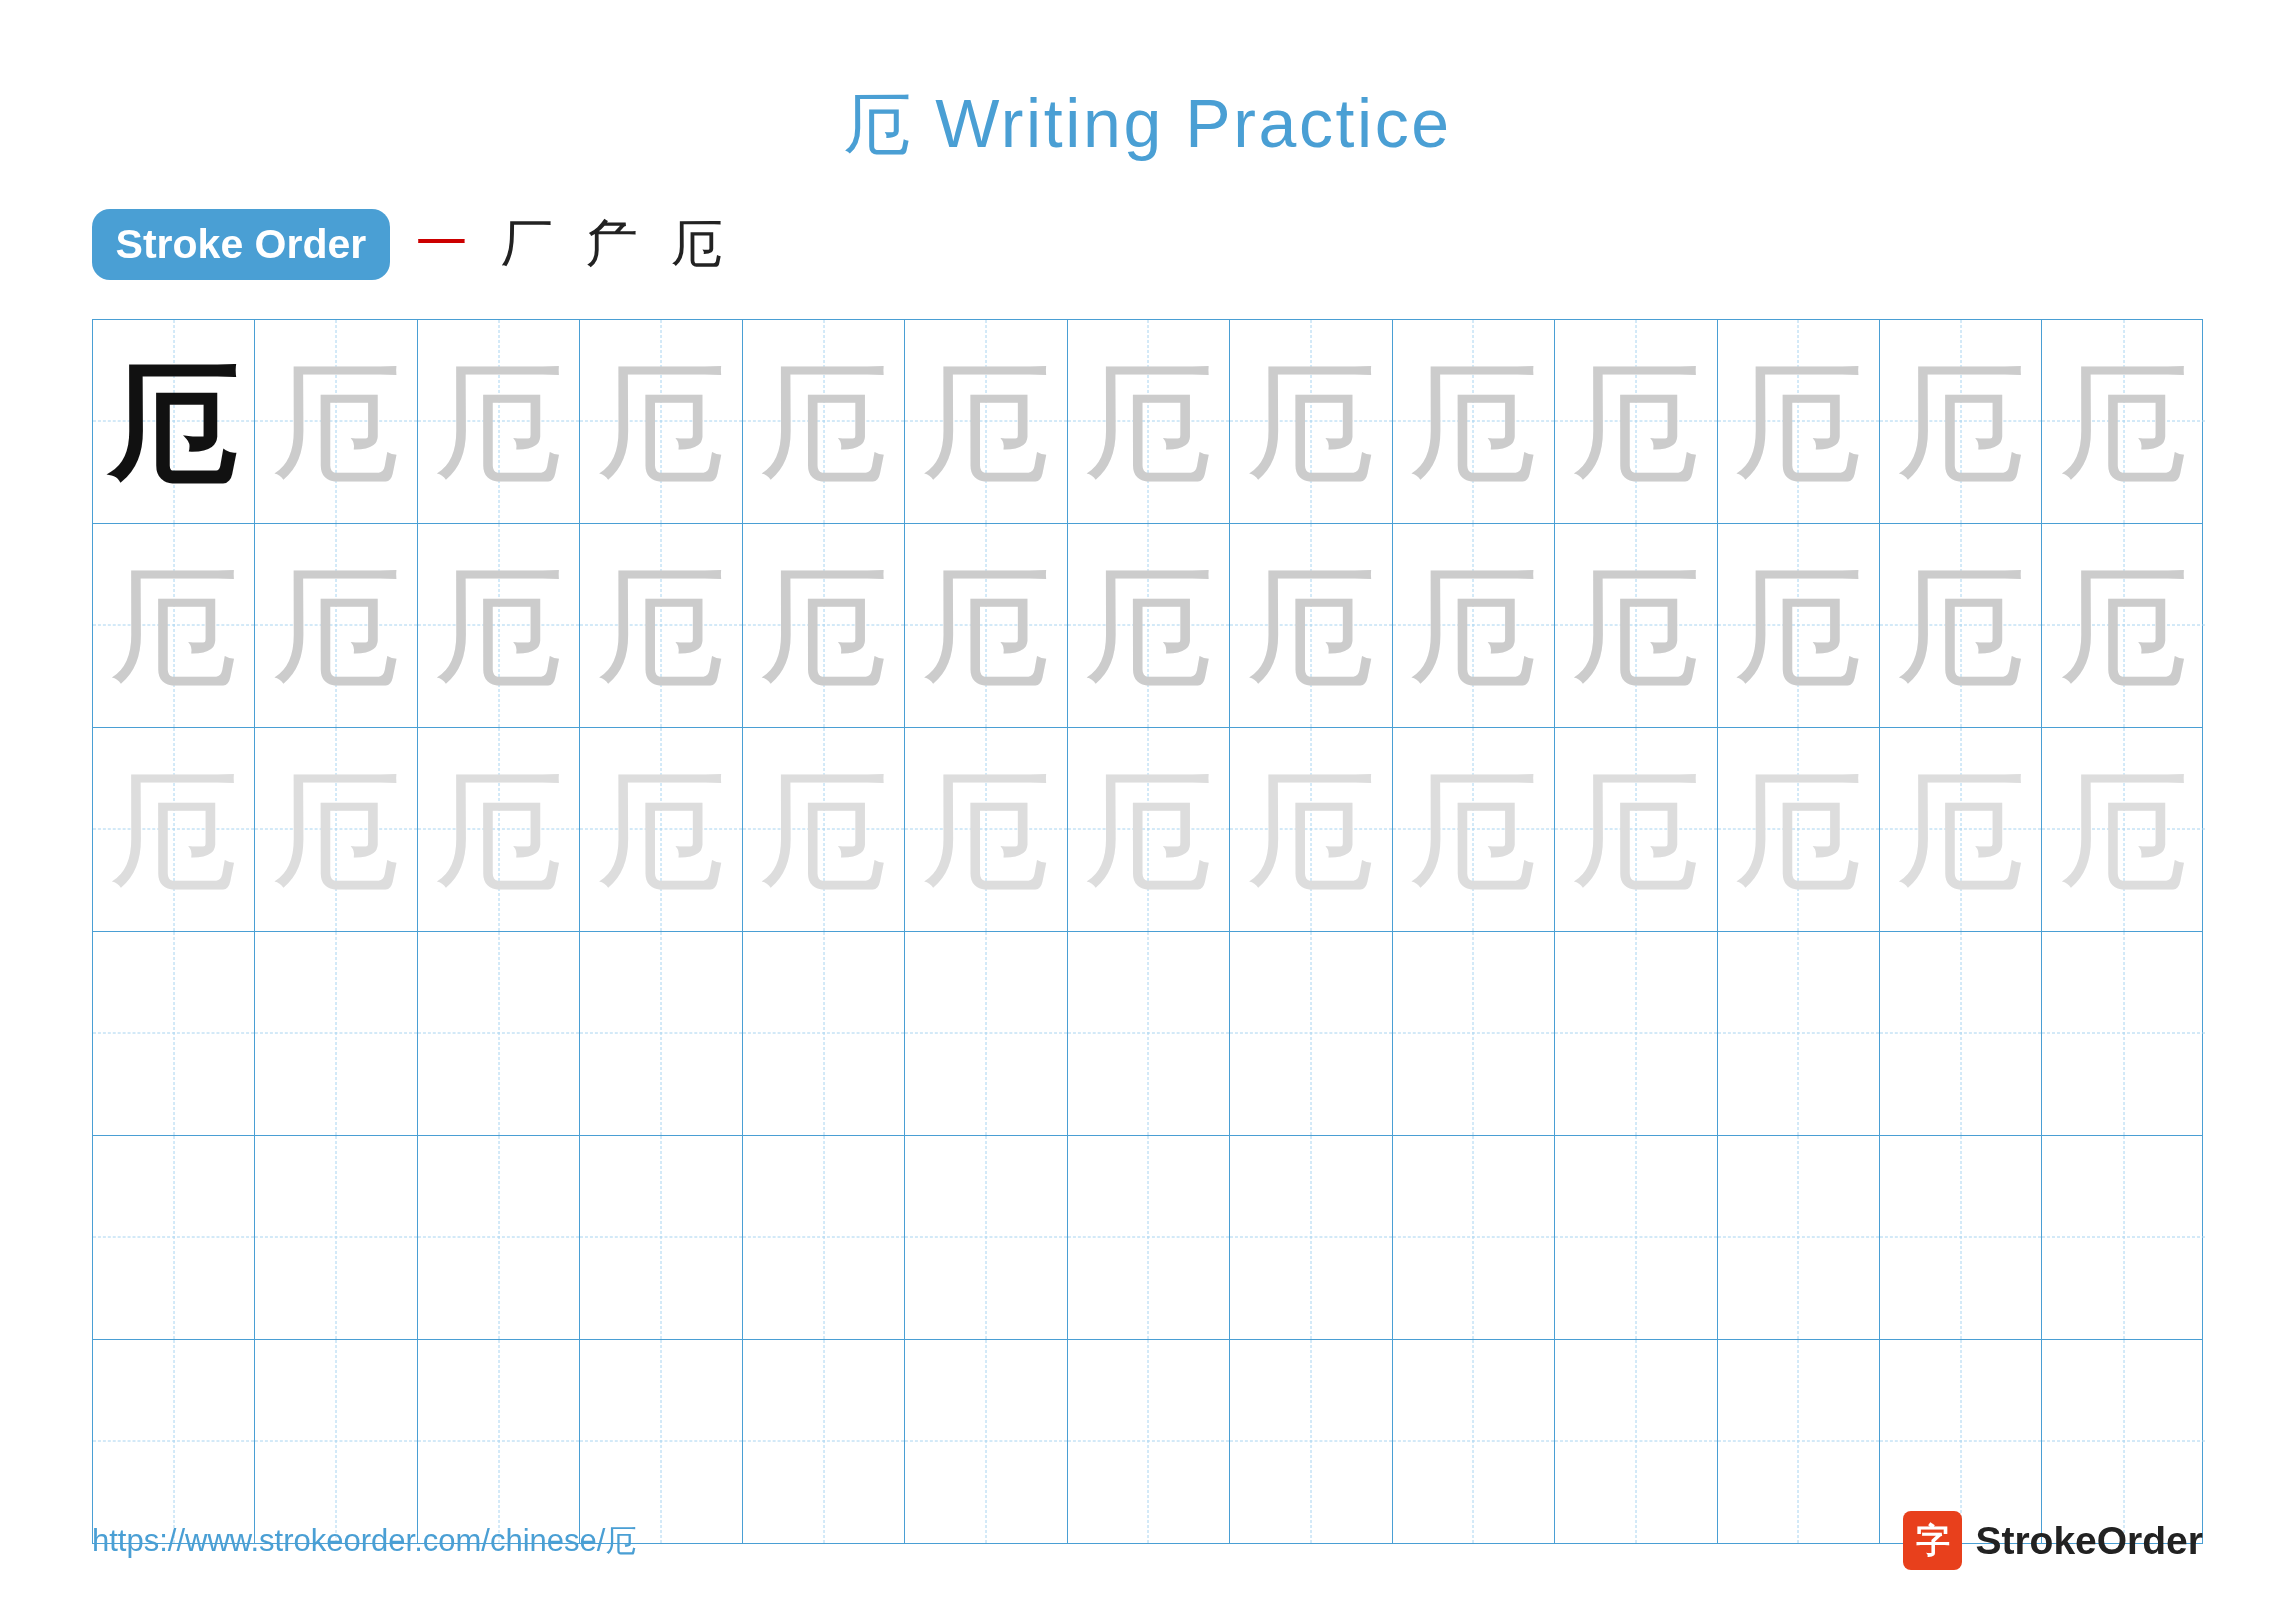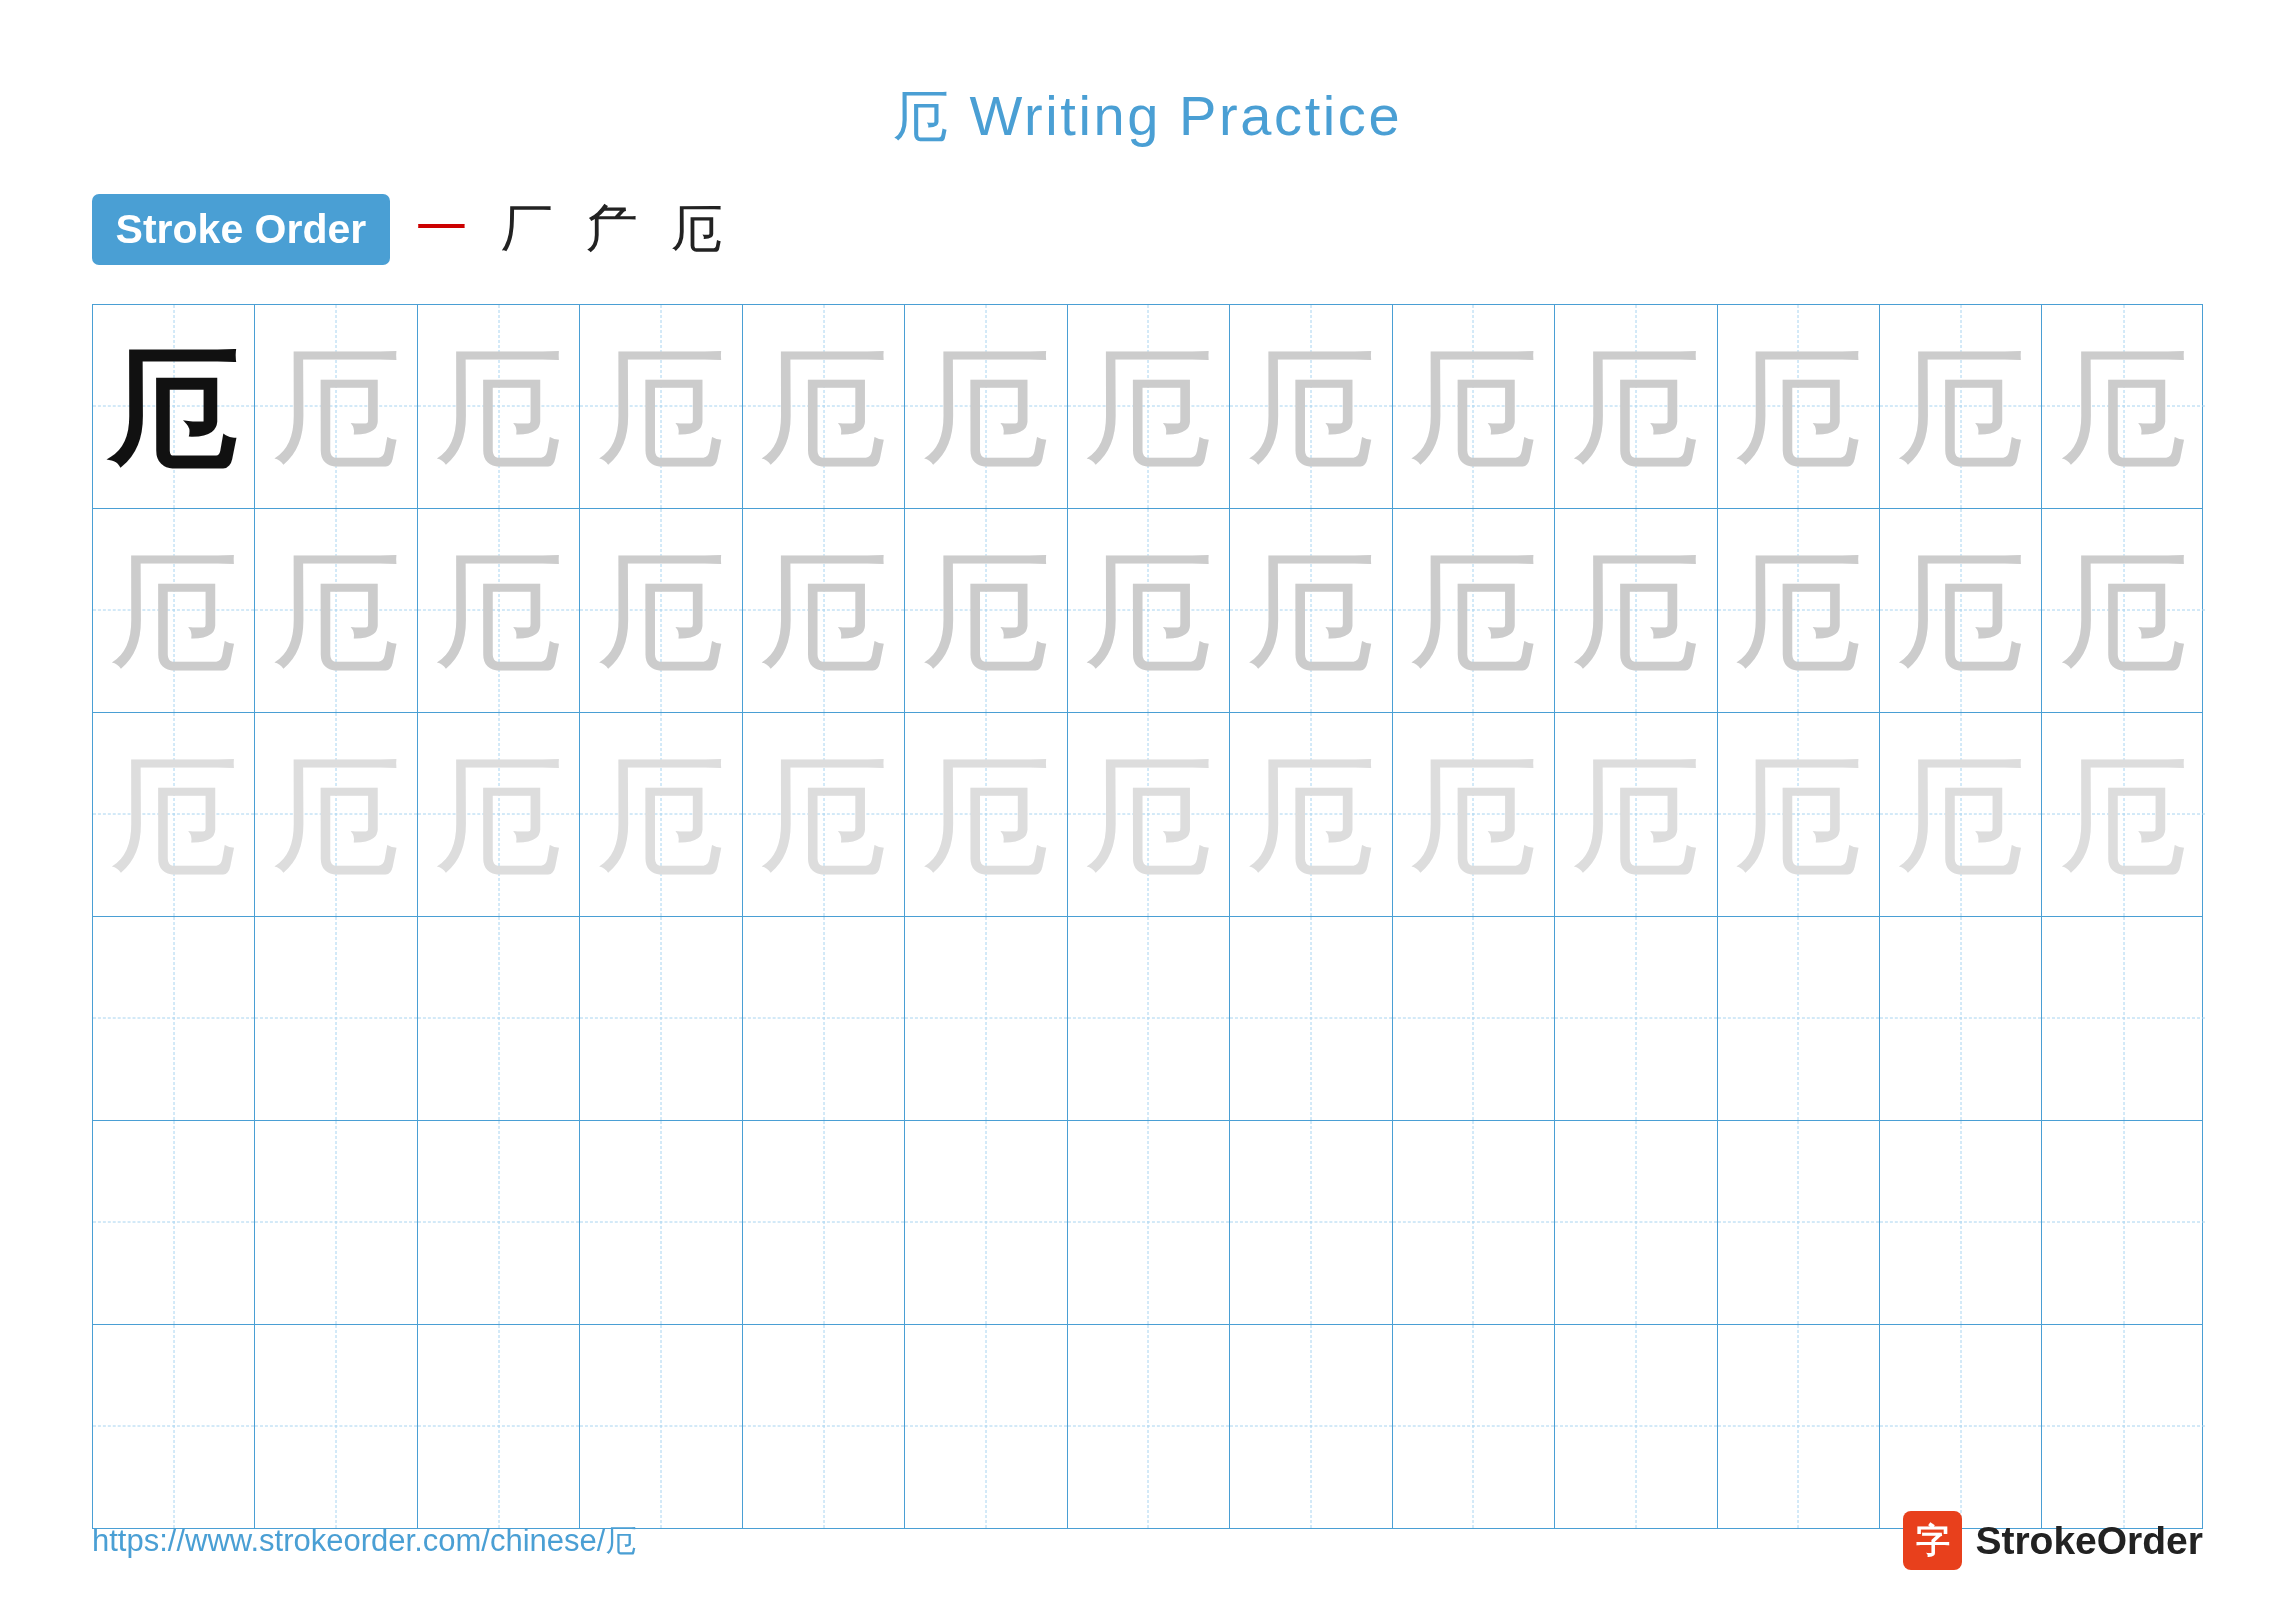--- a/index.html
+++ b/index.html
@@ -10,40 +10,40 @@
       height: 1622px;
       position: relative;
       overflow: hidden;
     }
 
     .page-title {
       text-align: center;
       padding-top: 79px;
       padding-bottom: 39px;
       color: #4a9fd4;
-      font-size: 56px;
+      font-size: 68px;
       font-weight: 400;
       letter-spacing: 2.6px;
     }
 
     .stroke-order-section {
       display: flex;
       align-items: center;
       padding-left: 92px;
       margin-bottom: 39px;
       gap: 26px;
     }
 
     .stroke-order-badge {
       background: #4a9fd4;
       color: white;
       font-size: 41px;
       font-weight: bold;
       padding: 11.8px 23.6px;
-      border-radius: 7px;
+      border-radius: 18px;
     }
 
     .stroke-order-strokes {
       display: flex;
       align-items: center;
       gap: 33px;
       font-size: 52px;
     }
 
     .stroke-red { color: #cc0000; }

